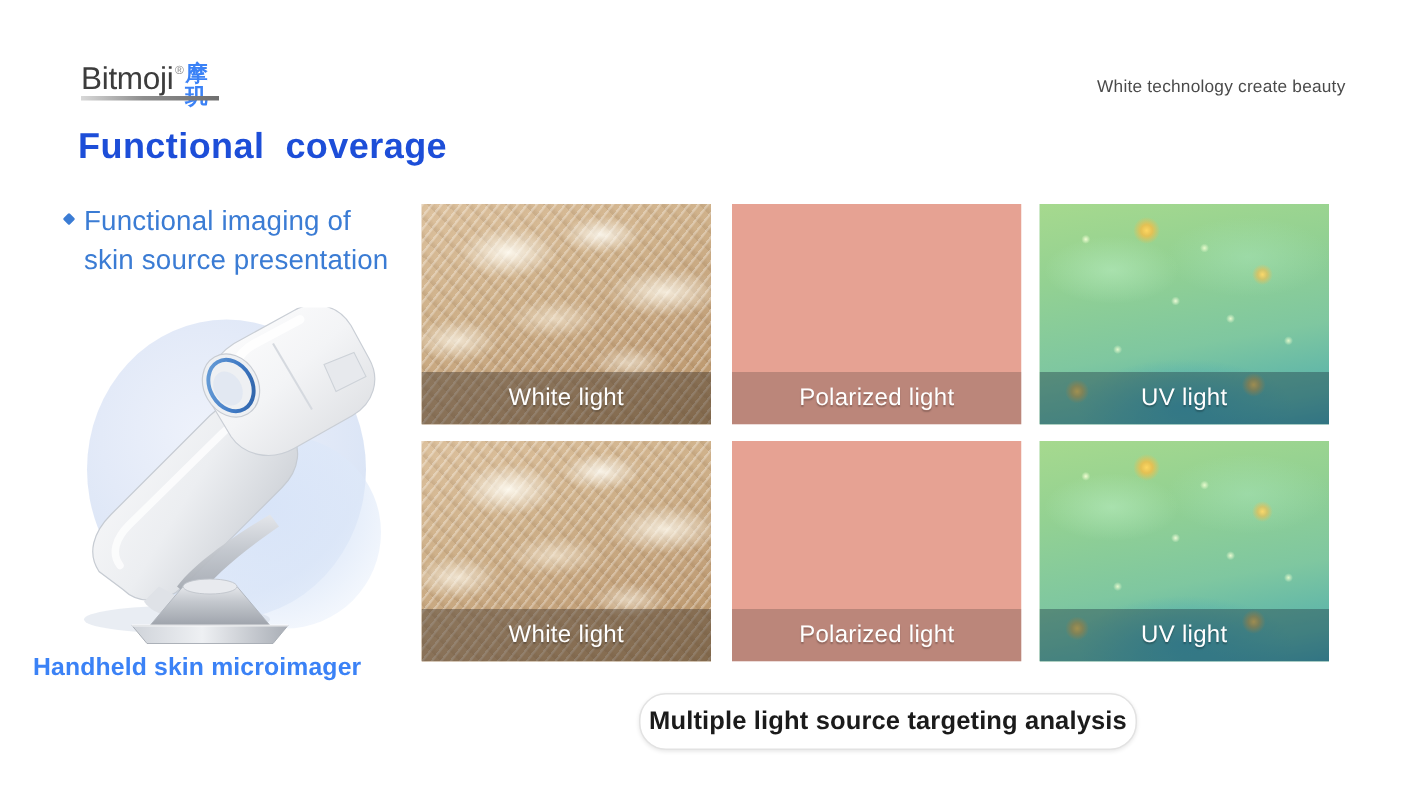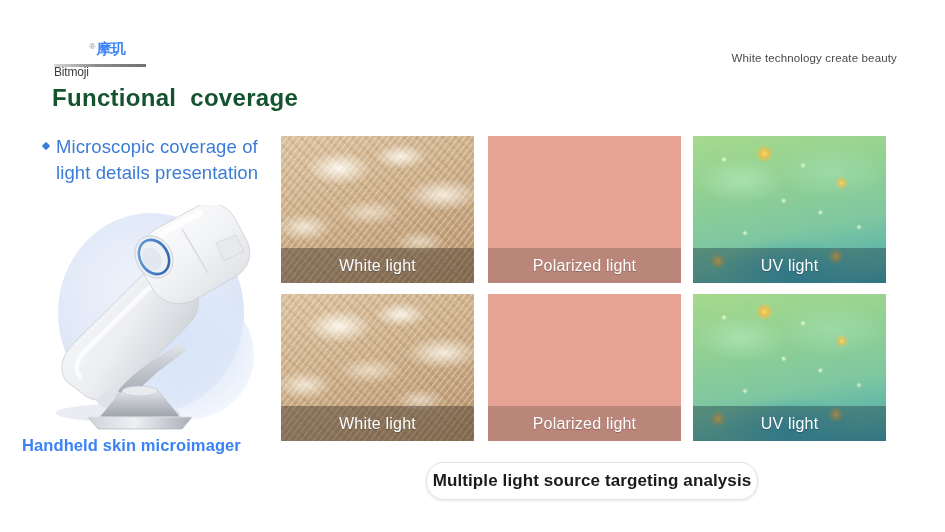--- a/index.html
+++ b/index.html
@@ -31,25 +31,24 @@
     height: 30px;
   }
   .brand-row {
     display: flex;
     align-items: flex-start;
     line-height: 1;
     height: 20px;
   }
   .brand-latin {
     font-family: "Liberation Sans", sans-serif;
-    font-size: 12px;
+    font-size: 21px;
     color: #3c3c3c;
     letter-spacing: -0.2px;
     font-weight: 400;
-    margin-top: 24px;
   }
   .brand-sup {
     font-size: 8px;
     color: #8a8a8a;
     margin-left: 1px;
     margin-top: 1px;
   }
   .brand-cn {
     font-family: "DejaVu Sans", sans-serif;
     font-size: 15px;
@@ -88,21 +87,21 @@
     letter-spacing: 0.15px;
   }
 
   
   .page-title {
     position: absolute;
     left: 52px;
     top: 84px;
     font-size: 24px;
     font-weight: 700;
-    color: #14532d;
+    color: #1d4ed8;
     letter-spacing: 0.3px;
     white-space: pre;
   }
 
   .bullet-block {
     position: absolute;
     left: 41px;
     top: 134px;
     width: 250px;
     display: flex;
@@ -309,22 +308,22 @@
     <div class="brand-rule"></div>
   </div>
 
   <div class="header-right">White technology create beauty</div>
 
   <div class="page-title">Functional  coverage</div>
 
   <div class="bullet-block">
     <span class="bullet-marker"></span>
     <span class="bullet-text">
-      <span>Microscopic coverage of</span>
-      <span class="bullet-line-2">light details presentation</span>
+      <span>Functional imaging of</span>
+      <span class="bullet-line-2">skin source presentation</span>
     </span>
   </div>
 
   <div class="device-area">
     <div class="device-halo"></div>
     <div class="device-halo-2"></div>
     <svg class="device-svg" viewBox="0 0 250 235">
       <defs>
         <linearGradient id="bodyGrad" x1="0" y1="0" x2="1" y2="1">
           <stop offset="0%" stop-color="#ffffff"></stop>

